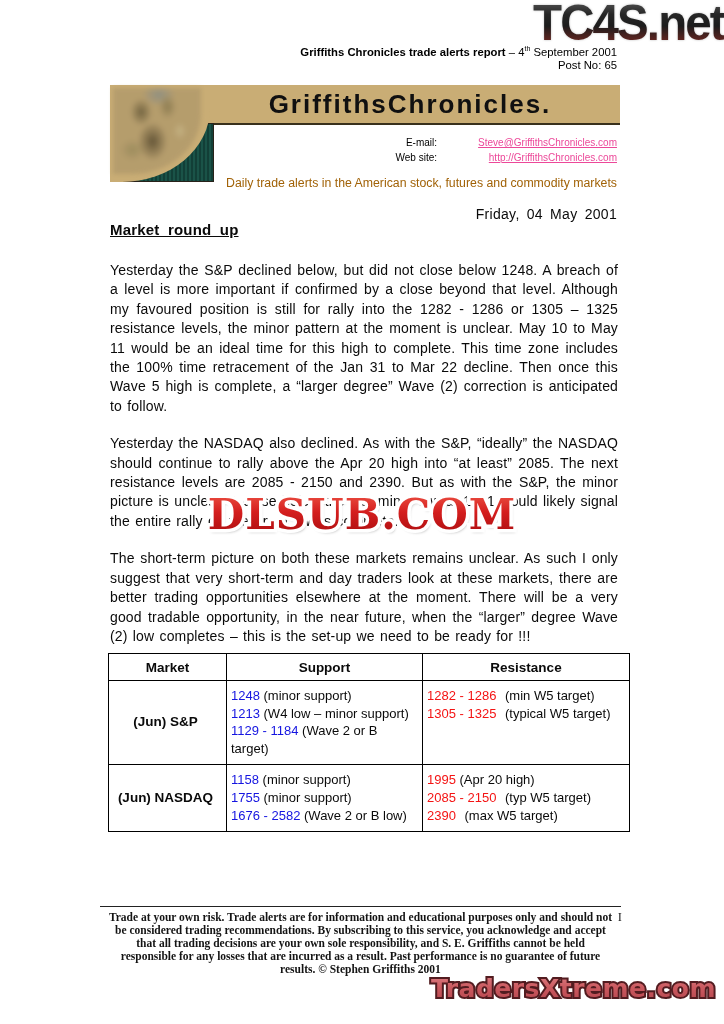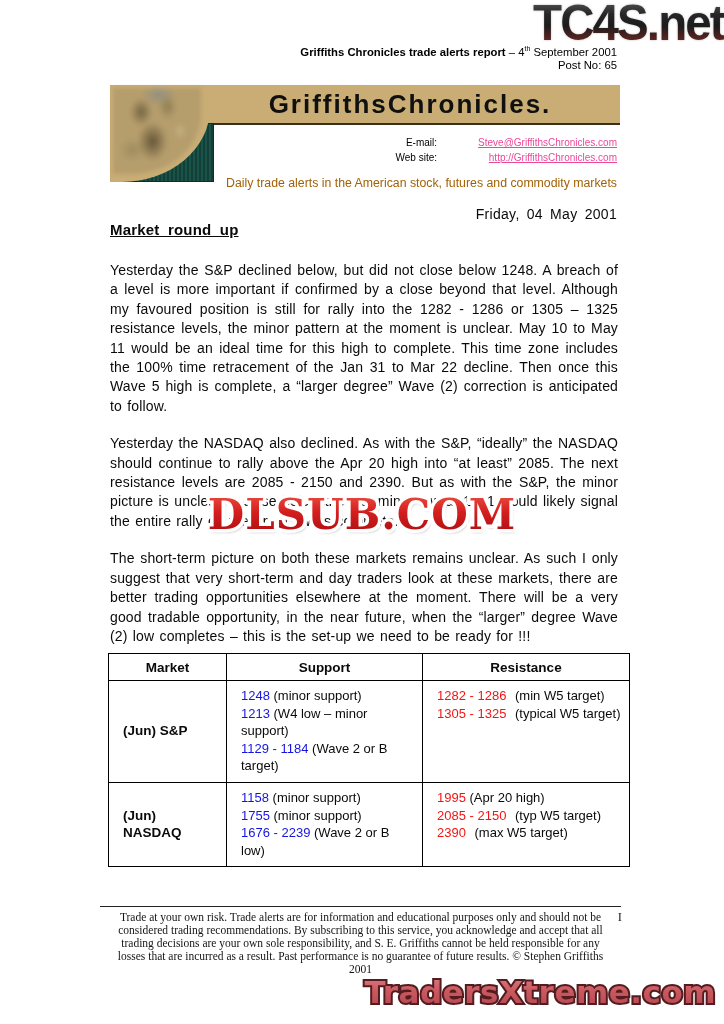--- a/index.html
+++ b/index.html
@@ -90,37 +90,37 @@
   .dlsub .front { position:relative;
     background:linear-gradient(180deg,#f05848 0%,#d41e1e 45%,#a60c0e 100%);
     -webkit-background-clip:text; background-clip:text; color:transparent;
   }
 
   
   .mtable { position:absolute; top:653px; left:100px; border-collapse:collapse;
     font-size:13px;margin-left:8px; }
   .mtable th, .mtable td { border:1.5px solid #000; }
   .mtable th { height:27px; font-size:13.5px; text-align:center; font-weight:bold; }
-  .mtable td { vertical-align:top; padding:6px 8px 7px 14px; line-height:17.6px; }
-  .mtable td.market { vertical-align:middle; font-weight:bold; font-size:13.5px; }
+  .mtable td { vertical-align:top; padding:6px 8px 7px 4px; line-height:17.6px; }
+  .mtable td.market { vertical-align:middle; text-align:center; font-weight:bold; font-size:13.5px; }
   .c-market { width:118px; } .c-support { width:196px; } .c-resist { width:207px; }
   .num-blue { color:#1515e0; } .num-red { color:#f41414; }
   .gap2 { display:inline-block; width:5px; }
 
   
   .footer { position:absolute; top:906px; left:100px; width:521px;
-    border-top:1.5px solid #222; padding-top:4px; }
+    border-top:1.5px solid #222; padding-top:4px;font-weight:bold; }
   .footer .disc { width:505px; margin:0 auto; text-align:center;
     font-family:"Liberation Serif", serif; font-size:11.5px; line-height:13px; color:#141414; }
   .pagenum { position:absolute; top:910px; right:102px;
     font-family:"Liberation Serif", serif; font-size:12.5px; color:#222; }
 
   
   .traders { position:absolute; top:974px; right:8px; z-index:5;
-    font-family:"DejaVu Sans", sans-serif; font-weight:bold; font-size:31px;
+    font-family:"DejaVu Sans", sans-serif; font-weight:bold; font-size:25px;
     letter-spacing:.5px; white-space:nowrap; }
   .traders .w { position:absolute; left:0; top:0; color:#fff;
     -webkit-text-stroke:8px #ffffff; text-shadow:0 0 3px #b5b5b5; }
   .traders .o { position:absolute; left:0; top:0; color:#521c20;
     -webkit-text-stroke:4px #521c20; }
   .traders .f { position:relative;
     background:linear-gradient(180deg,#dd8186 0%,#cb5a60 45%,#b4454d 100%);
     -webkit-background-clip:text; background-clip:text; color:transparent; }
 </style>
 </head>
@@ -192,21 +192,21 @@
       <td>
         <div><span class="num-red">1282 - 1286</span><span class="gap2"></span><span> (min W5 target)</span></div>
         <div><span class="num-red">1305 - 1325</span><span class="gap2"></span><span> (typical W5 target)</span></div>
       </td>
     </tr>
     <tr>
       <td class="market">(Jun) NASDAQ</td>
       <td>
         <div><span class="num-blue">1158</span><span> (minor support)</span></div>
         <div><span class="num-blue">1755</span><span> (minor support)</span></div>
-        <div><span class="num-blue">1676 - 2239</span><span> (Wave 2 or B low)</span></div>
+        <div><span class="num-blue">1676 - 2582</span><span> (Wave 2 or B low)</span></div>
       </td>
       <td>
         <div><span class="num-red">1995</span><span> (Apr 20 high)</span></div>
         <div><span class="num-red">2085 - 2150</span><span class="gap2"></span><span> (typ W5 target)</span></div>
         <div><span class="num-red">2390</span><span class="gap2"></span><span> (max W5 target)</span></div>
       </td>
     </tr>
   </tbody>
     </table>
 

